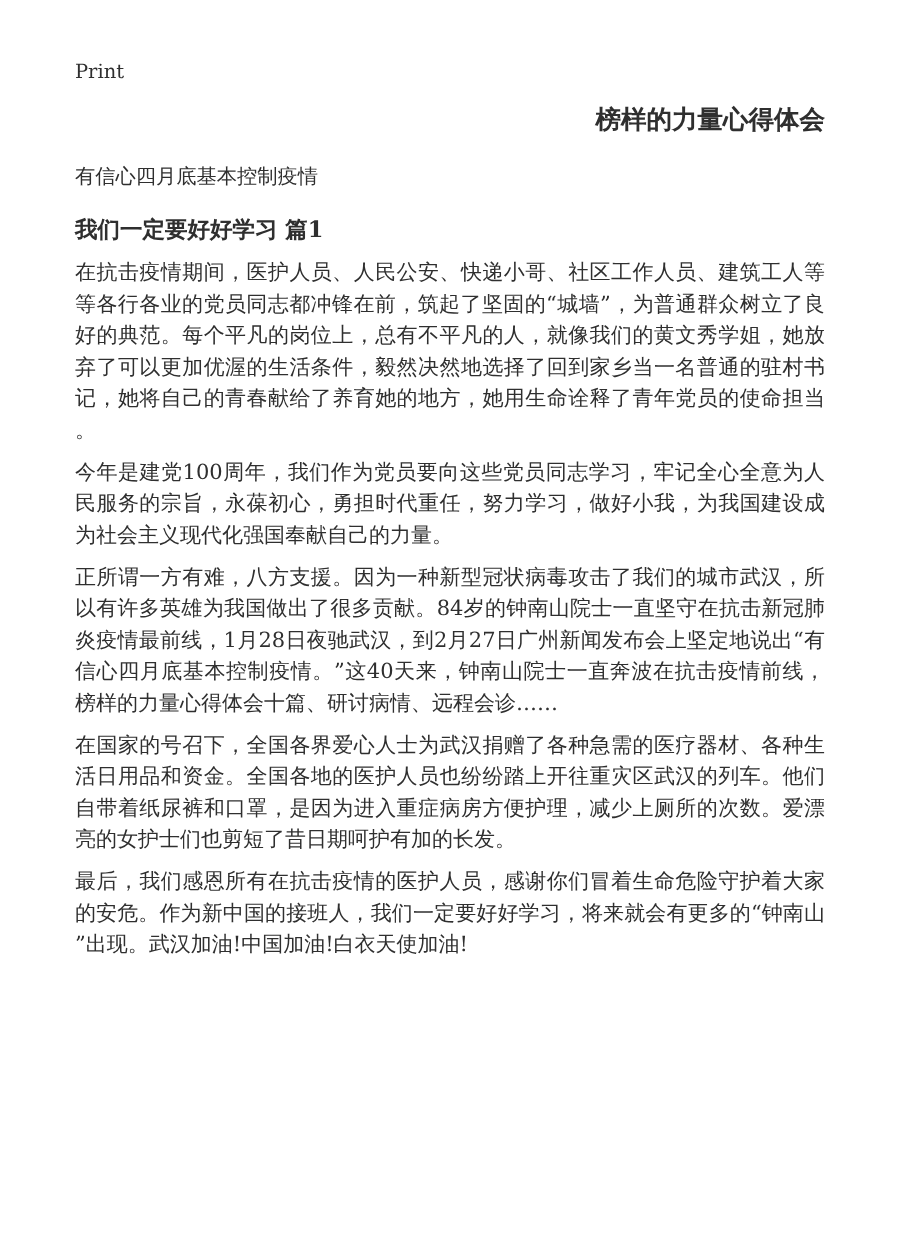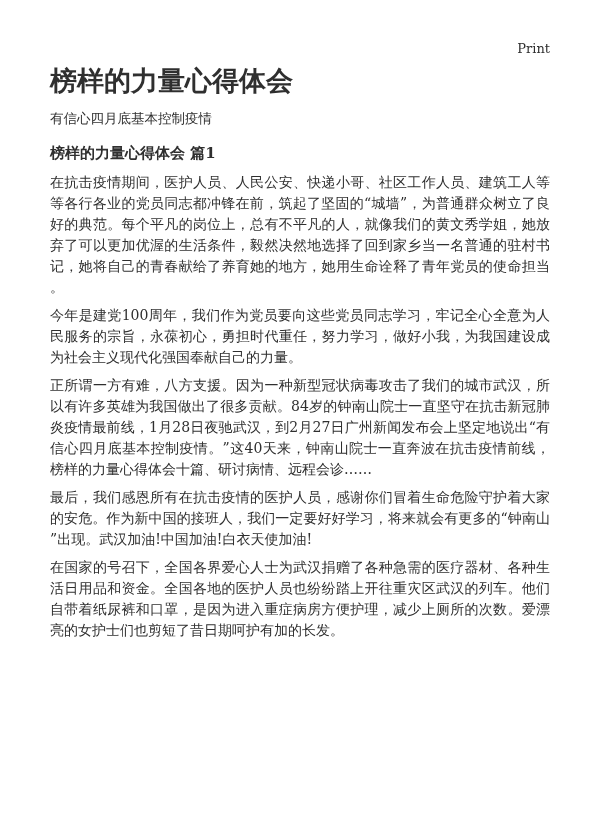--- a/index.html
+++ b/index.html
@@ -18,26 +18,25 @@
     height: 828px;
     padding: 40px 50px 0 50px;
     color: #2f2f2f;
     font-family: "DejaVu Serif", "Liberation Serif", serif;
   }
   .print-label {
     font-size: 13px;
     line-height: 17px;
     margin: 0 0 9px 0;
     cursor: pointer;
-    text-align: right;
   }
   .page-title {
-    font-size: 27px;
+    font-size: 17px;
     font-weight: 700;
-    text-align: left;
+    text-align: right;
     margin: 4px 0 13px 0;
     line-height: 29px;
   }
   .subtitle {
     font-size: 13.5px;
     line-height: 21px;
     margin: 0 0 4px 0;
   }
   .section-heading {
     font-size: 15px;
@@ -58,28 +57,28 @@
 <body>
 
 <div class="doc">
 
   <div class="print-label">Print</div>
 
   <h1 class="page-title">榜样的力量心得体会</h1>
 
   <p class="subtitle">有信心四月底基本控制疫情</p>
 
-  <h2 class="section-heading">榜样的力量心得体会 篇1</h2>
+  <h2 class="section-heading">我们一定要好好学习 篇1</h2>
 
 
   <p class="para">在抗击疫情期间，医护人员、人民公安、快递小哥、社区工作人员、建筑工人等等各行各业的党员同志都冲锋在前，筑起了坚固的“城墙”，为普通群众树立了良好的典范。每个平凡的岗位上，总有不平凡的人，就像我们的黄文秀学姐，她放弃了可以更加优渥的生活条件，毅然决然地选择了回到家乡当一名普通的驻村书记，她将自己的青春献给了养育她的地方，她用生命诠释了青年党员的使命担当。</p>
 
   <p class="para">今年是建党100周年，我们作为党员要向这些党员同志学习，牢记全心全意为人民服务的宗旨，永葆初心，勇担时代重任，努力学习，做好小我，为我国建设成为社会主义现代化强国奉献自己的力量。</p>
 
 
 
   <p class="para">正所谓一方有难，八方支援。因为一种新型冠状病毒攻击了我们的城市武汉，所以有许多英雄为我国做出了很多贡献。84岁的钟南山院士一直坚守在抗击新冠肺炎疫情最前线，1月28日夜驰武汉，到2月27日广州新闻发布会上坚定地说出“有信心四月底基本控制疫情。”这40天来，钟南山院士一直奔波在抗击疫情前线，榜样的力量心得体会十篇、研讨病情、远程会诊……</p>
 
+  <p class="para">在国家的号召下，全国各界爱心人士为武汉捐赠了各种急需的医疗器材、各种生活日用品和资金。全国各地的医护人员也纷纷踏上开往重灾区武汉的列车。他们自带着纸尿裤和口罩，是因为进入重症病房方便护理，减少上厕所的次数。爱漂亮的女护士们也剪短了昔日期呵护有加的长发。</p>
+
   <p class="para">最后，我们感恩所有在抗击疫情的医护人员，感谢你们冒着生命危险守护着大家的安危。作为新中国的接班人，我们一定要好好学习，将来就会有更多的“钟南山”出现。武汉加油!中国加油!白衣天使加油!</p>
-
-  <p class="para">在国家的号召下，全国各界爱心人士为武汉捐赠了各种急需的医疗器材、各种生活日用品和资金。全国各地的医护人员也纷纷踏上开往重灾区武汉的列车。他们自带着纸尿裤和口罩，是因为进入重症病房方便护理，减少上厕所的次数。爱漂亮的女护士们也剪短了昔日期呵护有加的长发。</p>
 
 </div>
 
 </body></html>

